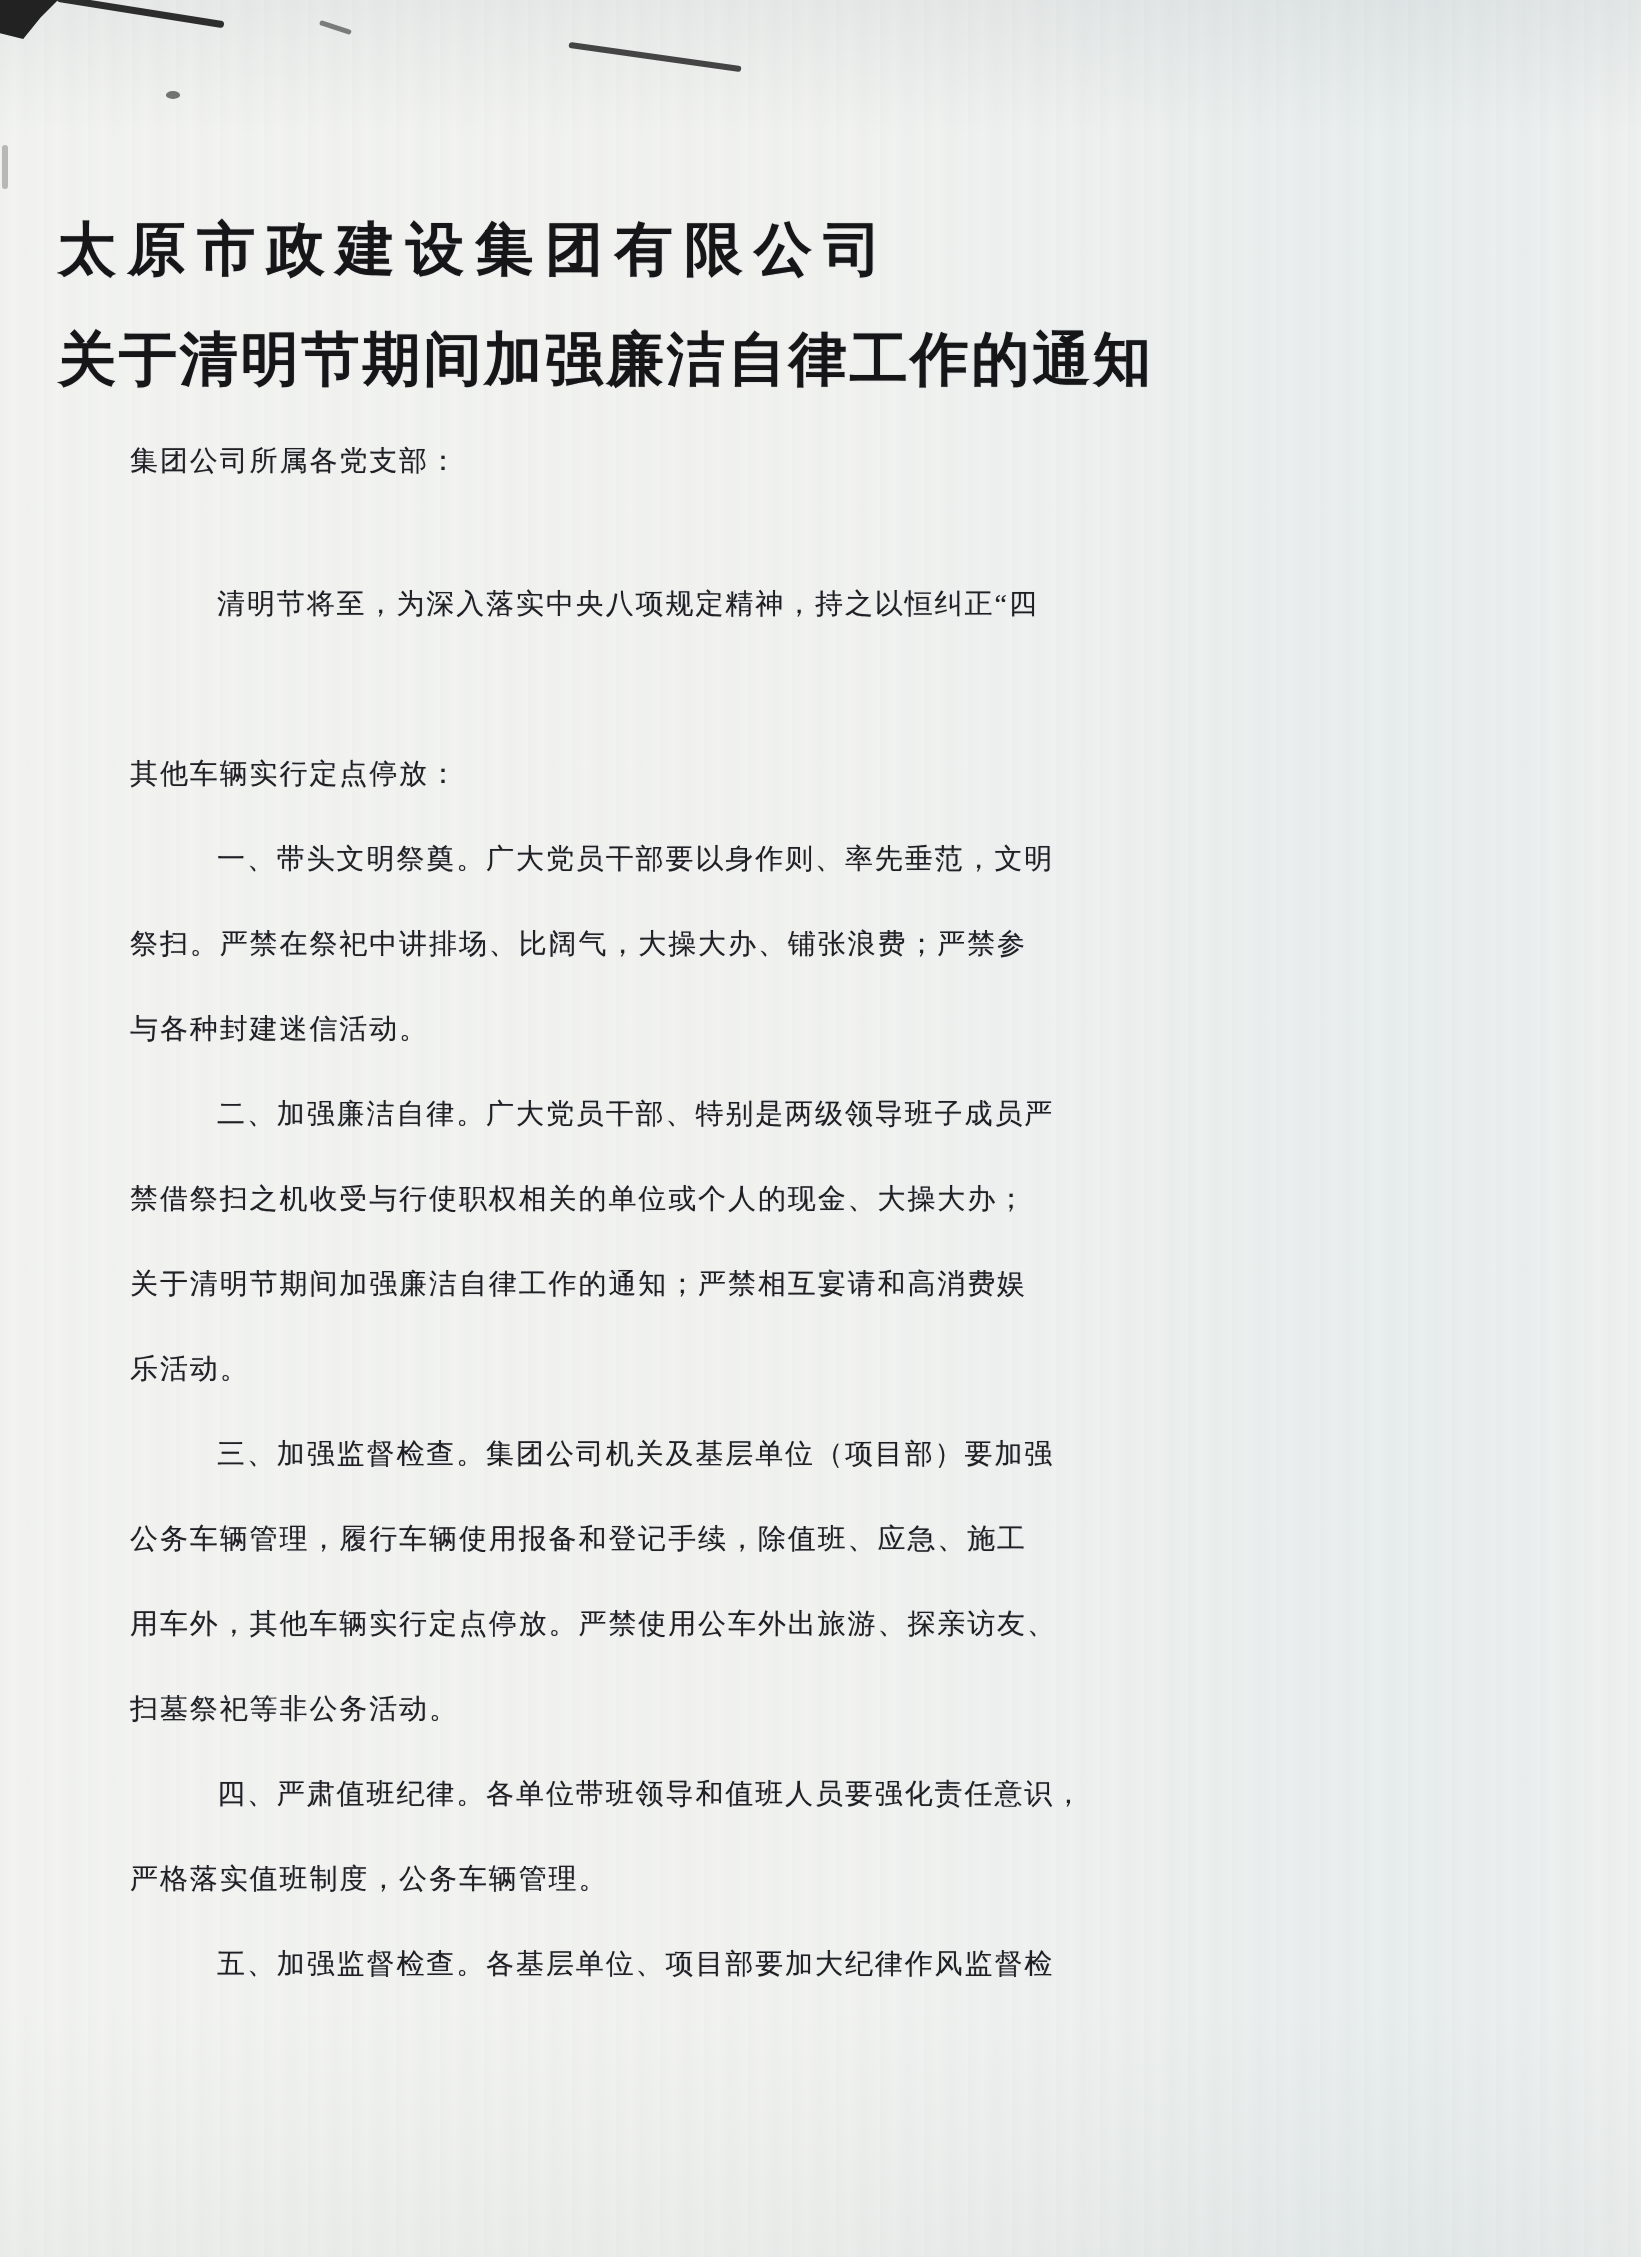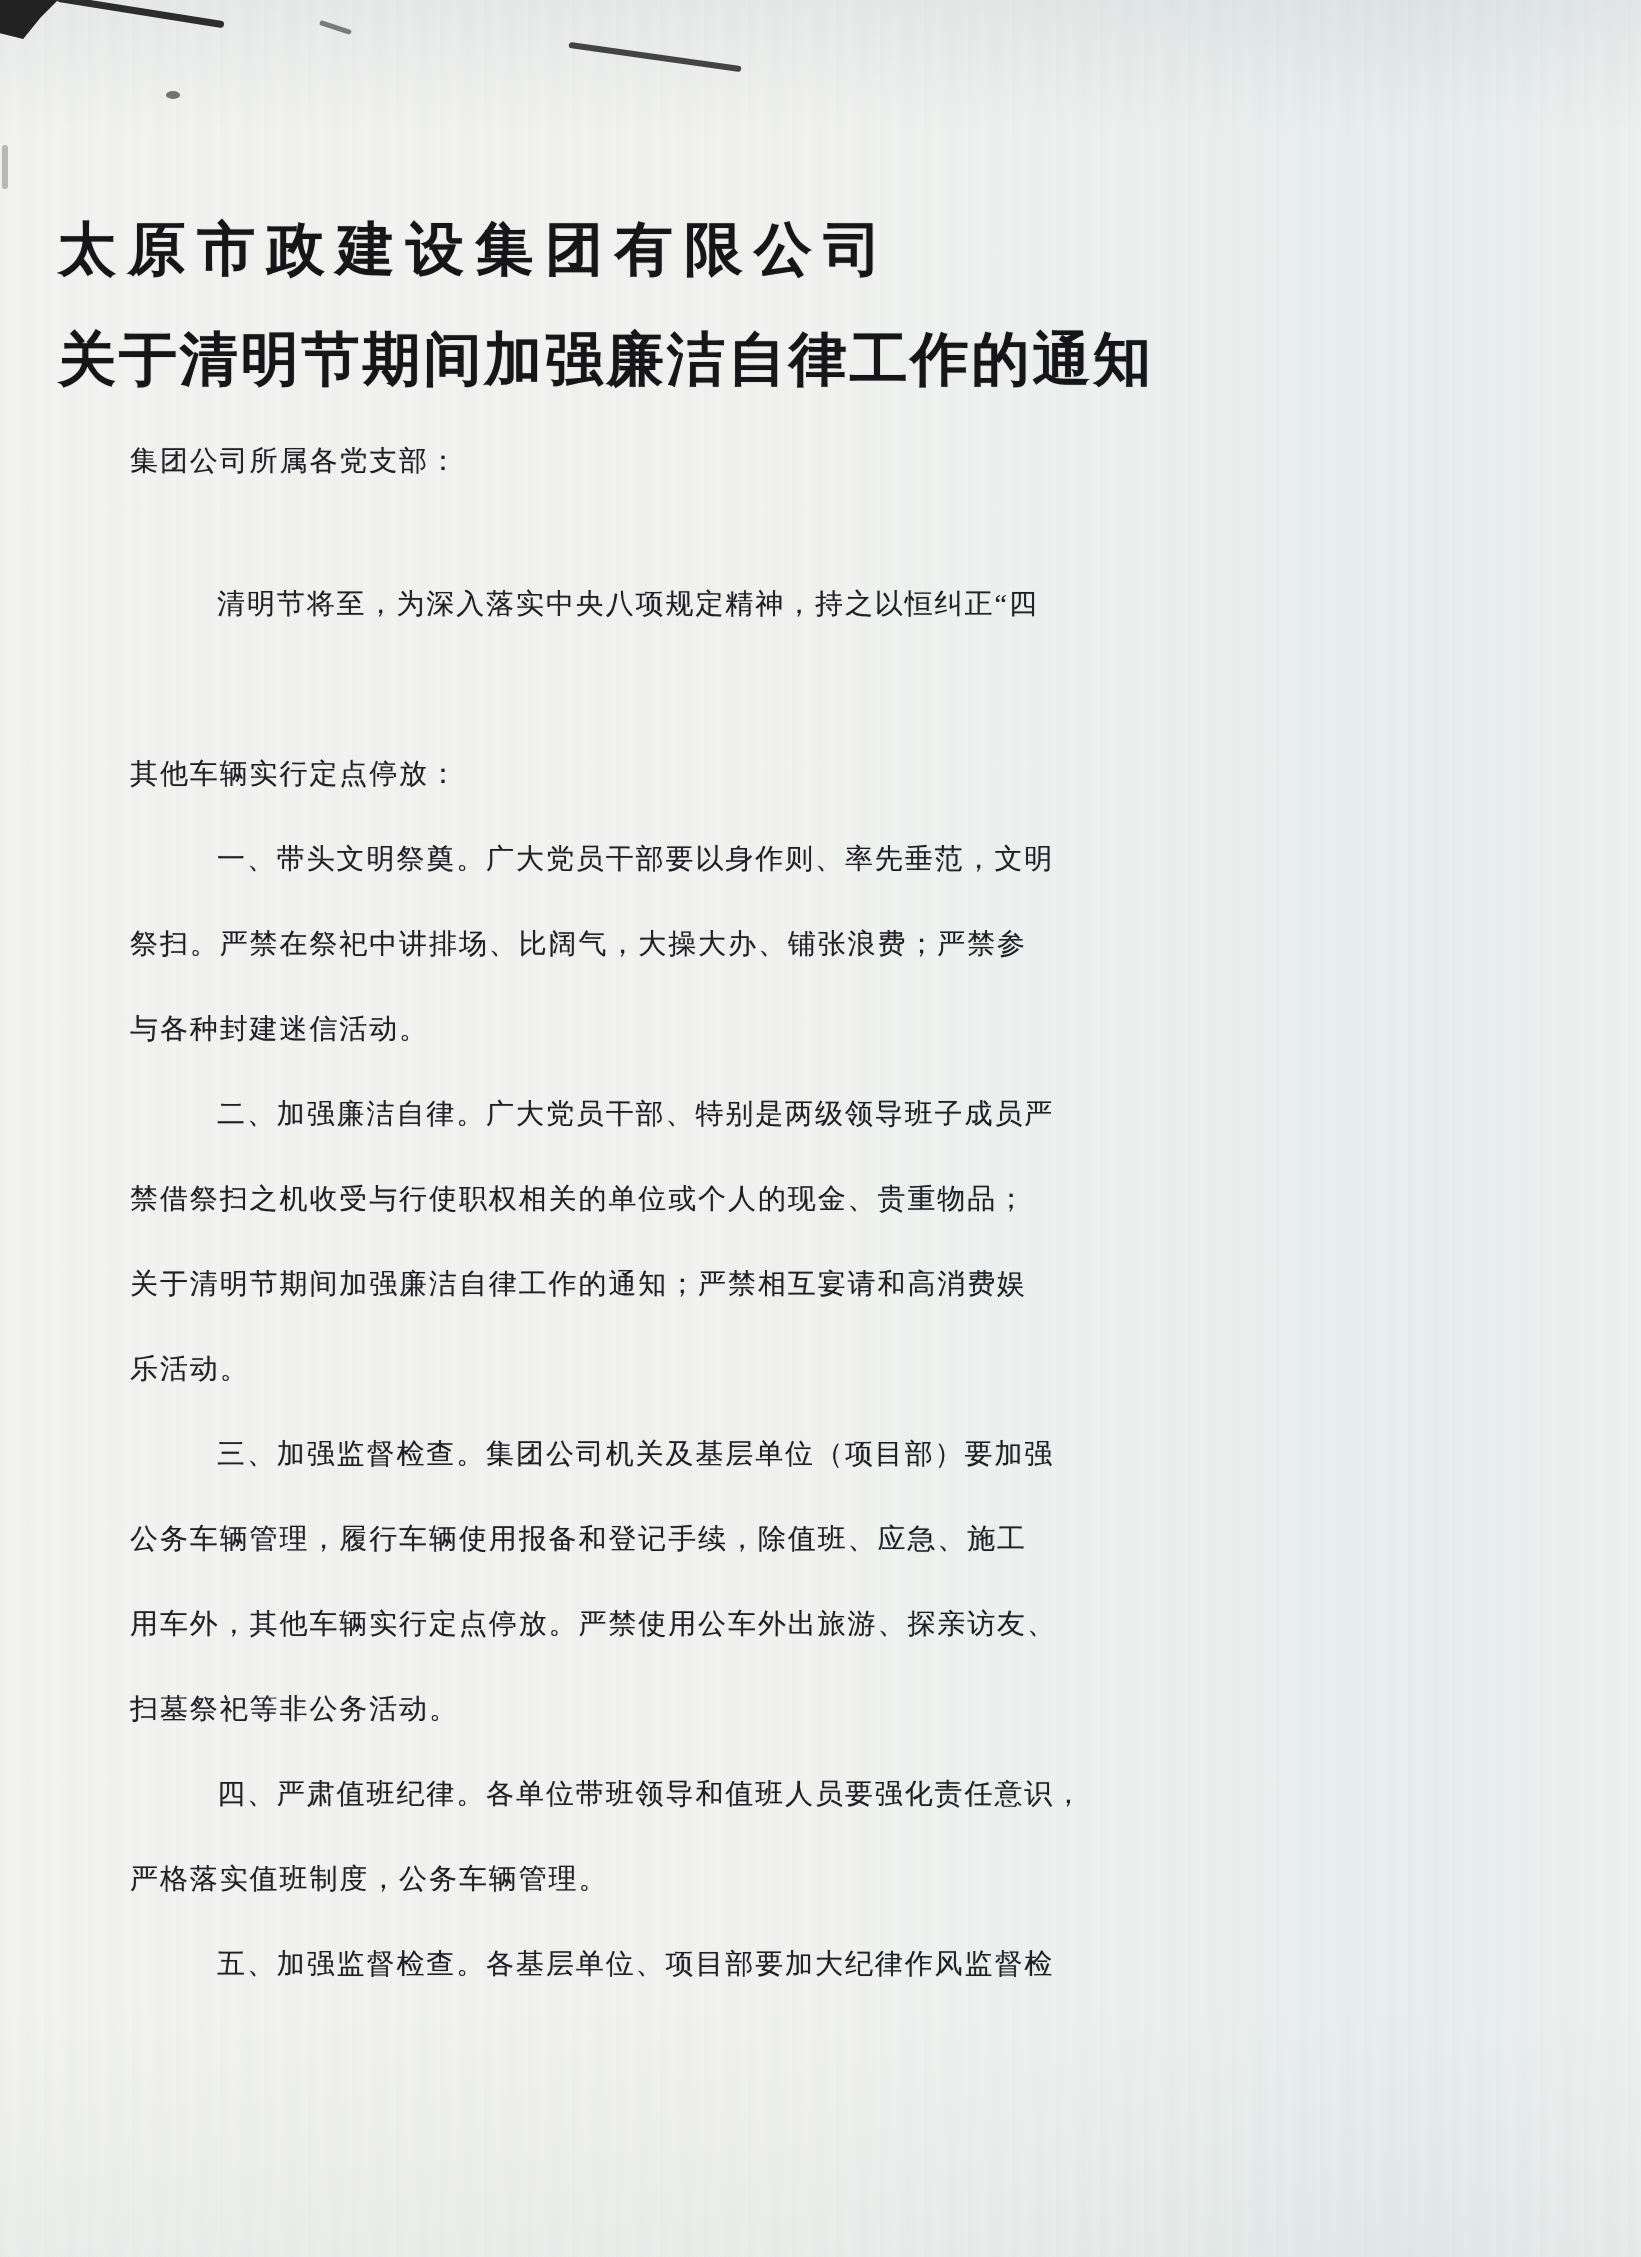--- a/index.html
+++ b/index.html
@@ -83,21 +83,21 @@
   <div class="title t2">关于清明节期间加强廉洁自律工作的通知</div>
 
   <div class="line" style="top:436px">集团公司所属各党支部：</div>
 
   <div class="line indent" style="top:579px">清明节将至，为深入落实中央八项规定精神，持之以恒纠正“四</div>
   <div class="line" style="top:749px">其他车辆实行定点停放：</div>
   <div class="line indent" style="top:834px">一、带头文明祭奠。广大党员干部要以身作则、率先垂范，文明</div>
   <div class="line" style="top:919px">祭扫。严禁在祭祀中讲排场、比阔气，大操大办、铺张浪费；严禁参</div>
   <div class="line" style="top:1004px">与各种封建迷信活动。</div>
   <div class="line indent" style="top:1089px">二、加强廉洁自律。广大党员干部、特别是两级领导班子成员严</div>
-  <div class="line" style="top:1174px">禁借祭扫之机收受与行使职权相关的单位或个人的现金、贵重物品；</div>
+  <div class="line" style="top:1174px">禁借祭扫之机收受与行使职权相关的单位或个人的现金、大操大办；</div>
   <div class="line" style="top:1259px">关于清明节期间加强廉洁自律工作的通知；严禁相互宴请和高消费娱</div>
   <div class="line" style="top:1344px">乐活动。</div>
   <div class="line indent" style="top:1429px">三、加强监督检查。集团公司机关及基层单位（项目部）要加强</div>
   <div class="line" style="top:1514px">公务车辆管理，履行车辆使用报备和登记手续，除值班、应急、施工</div>
   <div class="line" style="top:1599px">用车外，其他车辆实行定点停放。严禁使用公车外出旅游、探亲访友、</div>
   <div class="line" style="top:1684px">扫墓祭祀等非公务活动。</div>
   <div class="line indent" style="top:1769px">四、严肃值班纪律。各单位带班领导和值班人员要强化责任意识，</div>
   <div class="line" style="top:1854px">严格落实值班制度，公务车辆管理。</div>
   <div class="line indent" style="top:1939px">五、加强监督检查。各基层单位、项目部要加大纪律作风监督检</div>
 

